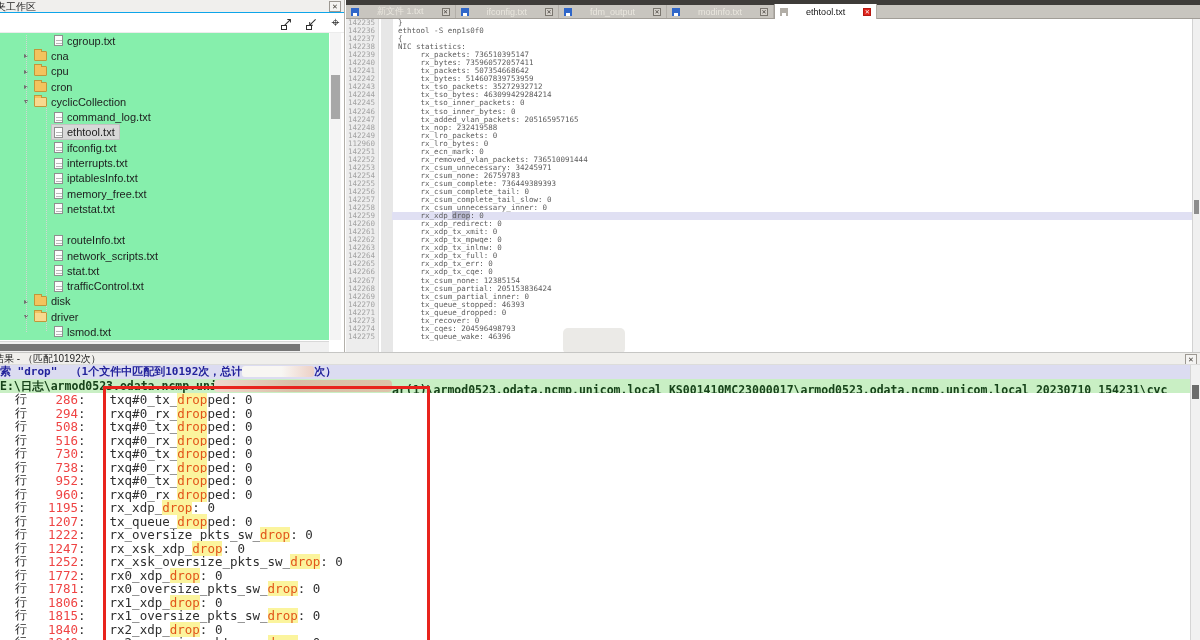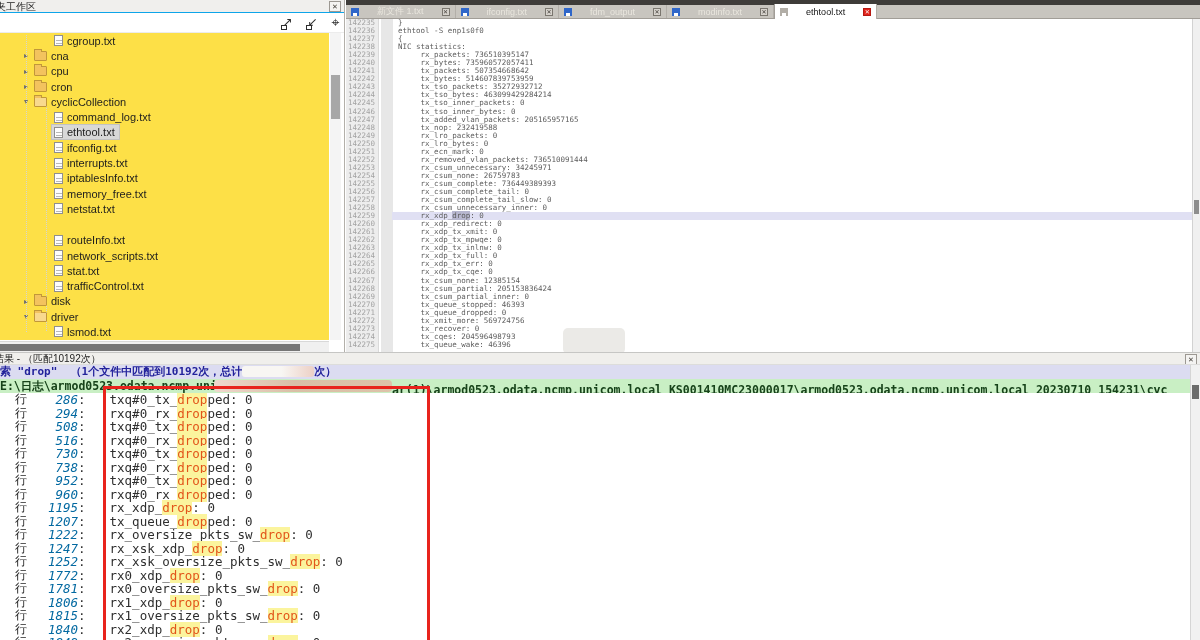--- a/index.html
+++ b/index.html
@@ -8,21 +8,21 @@
 
   
   .ws { position:absolute; left:0; top:0; width:345px; height:352px; background:#fff; border-right:1px solid #b3b0aa; }
   .ws-title { position:relative; height:13px; background:#f0efed; border-bottom:1px solid #0ea5e9; font-size:10px; line-height:13px; color:#222; overflow:hidden; white-space:nowrap; }
   .ws-title-text { display:inline-block; margin-left:-4px; }
   .mini-x { position:absolute; right:3px; top:1px; width:12px; height:11px; font-size:7px; line-height:9px; text-align:center; color:#44403a; background:#f4f3f1; border:1px solid #9c9892; cursor:pointer; padding:0; }
   .ws-toolbar { position:relative; height:20px; background:#fff; border-bottom:1px solid #ececec; }
   .tool-ic { position:absolute; top:2px; width:17px; height:16px; text-align:center; font-size:12px; line-height:15px; color:#2e2e2e; cursor:pointer; }
   .tool-ic .mini-box { position:absolute; left:2px; bottom:1px; width:6px; height:5px; border:1px solid #2e2e2e; background:#fff; }
   #ic-expand { left:279px; } #ic-collapse { left:304px; } #ic-locate { left:327px; font-size:14px; }
-  .tree { position:absolute; left:0; top:33px; right:15px; bottom:12px; overflow:hidden; background:#fde047; }
+  .tree { position:absolute; left:0; top:33px; right:15px; bottom:12px; overflow:hidden; background:#86efac; }
   .guide { position:absolute; width:0; border-left:1px dotted #d4d4d4; }
   .titem { display:flex; align-items:center; height:15.3px; font-size:11px; color:#1d1d1d; white-space:nowrap; cursor:default; }
   .chev { flex:0 0 12px; margin-left:20px; font-size:8px; color:#6f6f6f; text-align:center; }
   .ind2 { flex:0 0 52px; }
   .irow { display:flex; align-items:center; gap:4px; padding:1px 4px 1px 2px; }
   .irow.sel { background:#d8d8d8; outline:1px solid #c2c2c2; }
   .dico { width:13px; height:10px; background:#f3c35e; border:1px solid #c1973a; border-radius:1px; position:relative; flex:0 0 13px; }
   .dico::before { content:""; position:absolute; left:-1px; top:-3px; width:6px; height:2px; background:#f3c35e; border:1px solid #c1973a; border-bottom:none; }
   .dico.open { background:#f8d98e; }
   .fico { width:9px; height:11px; background:#fdfdfd; border:1px solid #8f8f8f; flex:0 0 9px;
@@ -63,21 +63,21 @@
   .res-title-text { display:inline-block; margin-left:-6px; }
   .res-summary { position:absolute; left:0; top:13px; right:10px; height:14px; background:#dcdcf1; color:#22229b; font-family:"DejaVu Sans Mono", monospace; font-weight:bold; font-size:11px; line-height:14px; white-space:pre; overflow:hidden; }
   .sum-blob { display:inline-block; vertical-align:middle; width:72px; height:11px; margin-top:-2px; border-radius:3px; background:linear-gradient(90deg, #f8f6f3 55%, #ecd0c6); }
   .res-path { position:absolute; left:0; top:27px; right:10px; height:14px; background:#c9efc4; color:#17431a; font-family:"DejaVu Sans Mono", monospace; font-weight:bold; font-size:11.5px; line-height:14px; white-space:pre; overflow:hidden; }
   .path-prefix { position:absolute; left:0; top:0; }
   .path-suffix { position:absolute; left:392px; top:4px; }
   .path-blob { position:absolute; left:214px; top:1px; width:178px; height:12px; border-radius:4px; background:linear-gradient(90deg, #efd7cd, #d9c0a7 45%, #ddc3aa); z-index:3; }
   #res-rows { position:absolute; left:0; top:41px; right:10px; bottom:0; overflow:hidden; }
   .rrow { display:flex; height:13.5px; line-height:13.5px; font-family:"DejaVu Sans Mono", monospace; font-size:12.5px; color:#2e2e2e; white-space:pre; }
   .r-hang { flex:0 0 32px; padding-left:15px; font-family:"Liberation Sans", sans-serif; font-size:12px; color:#1f1f1f; }
-  .r-num { flex:0 0 46px; text-align:right; color:#0369a1;font-style:italic; }
+  .r-num { flex:0 0 46px; text-align:right; color:#ef4444; }
   .r-colon { color:#333; }
   .r-text { padding-left:24px; }
   .hl { color:#e2551a; background:#fbf49d; }
   .res-vscroll { position:absolute; right:0; top:13px; bottom:0; width:10px; background:#f1f1f1; border-left:1px solid #d5d5d5; }
   .res-vscroll .thumb { position:absolute; left:1px; right:1px; top:20px; height:14px; background:#6c6c6c; }
   .red-rect { position:absolute; left:103px; top:34px; width:327px; height:270px; border:3px solid #e8231c; z-index:20; pointer-events:none; }
 </style>
 </head>
 <body>
 
@@ -280,21 +280,21 @@
           <div class="eline"><span class="lnum">142240</span><span class="lmar"></span><span class="ltxt">     rx_bytes: 735960572057411</span></div>
           <div class="eline"><span class="lnum">142241</span><span class="lmar"></span><span class="ltxt">     tx_packets: 507354668642</span></div>
           <div class="eline"><span class="lnum">142242</span><span class="lmar"></span><span class="ltxt">     tx_bytes: 514607839753959</span></div>
           <div class="eline"><span class="lnum">142243</span><span class="lmar"></span><span class="ltxt">     tx_tso_packets: 35272932712</span></div>
           <div class="eline"><span class="lnum">142244</span><span class="lmar"></span><span class="ltxt">     tx_tso_bytes: 463099429284214</span></div>
           <div class="eline"><span class="lnum">142245</span><span class="lmar"></span><span class="ltxt">     tx_tso_inner_packets: 0</span></div>
           <div class="eline"><span class="lnum">142246</span><span class="lmar"></span><span class="ltxt">     tx_tso_inner_bytes: 0</span></div>
           <div class="eline"><span class="lnum">142247</span><span class="lmar"></span><span class="ltxt">     tx_added_vlan_packets: 205165957165</span></div>
           <div class="eline"><span class="lnum">142248</span><span class="lmar"></span><span class="ltxt">     tx_nop: 232419588</span></div>
           <div class="eline"><span class="lnum">142249</span><span class="lmar"></span><span class="ltxt">     rx_lro_packets: 0</span></div>
-          <div class="eline"><span class="lnum">142250</span><span class="lmar"></span><span class="ltxt">     rx_lro_bytes: 0</span></div>
+          <div class="eline"><span class="lnum">112960</span><span class="lmar"></span><span class="ltxt">     rx_lro_bytes: 0</span></div>
           <div class="eline"><span class="lnum">142251</span><span class="lmar"></span><span class="ltxt">     rx_ecn_mark: 0</span></div>
           <div class="eline"><span class="lnum">142252</span><span class="lmar"></span><span class="ltxt">     rx_removed_vlan_packets: 736510091444</span></div>
           <div class="eline"><span class="lnum">142253</span><span class="lmar"></span><span class="ltxt">     rx_csum_unnecessary: 34245971</span></div>
           <div class="eline"><span class="lnum">142254</span><span class="lmar"></span><span class="ltxt">     rx_csum_none: 26759783</span></div>
           <div class="eline"><span class="lnum">142255</span><span class="lmar"></span><span class="ltxt">     rx_csum_complete: 736449389393</span></div>
           <div class="eline"><span class="lnum">142256</span><span class="lmar"></span><span class="ltxt">     rx_csum_complete_tail: 0</span></div>
           <div class="eline"><span class="lnum">142257</span><span class="lmar"></span><span class="ltxt">     rx_csum_complete_tail_slow: 0</span></div>
           <div class="eline"><span class="lnum">142258</span><span class="lmar"></span><span class="ltxt">     rx_csum_unnecessary_inner: 0</span></div>
           <div class="eline act"><span class="lnum">142259</span><span class="lmar"></span><span class="ltxt">     rx_xdp_<span class="etok">drop</span>: 0</span></div>
           <div class="eline"><span class="lnum">142260</span><span class="lmar"></span><span class="ltxt">     rx_xdp_redirect: 0</span></div>
@@ -302,21 +302,20 @@
           <div class="eline"><span class="lnum">142262</span><span class="lmar"></span><span class="ltxt">     rx_xdp_tx_mpwqe: 0</span></div>
           <div class="eline"><span class="lnum">142263</span><span class="lmar"></span><span class="ltxt">     rx_xdp_tx_inlnw: 0</span></div>
           <div class="eline"><span class="lnum">142264</span><span class="lmar"></span><span class="ltxt">     rx_xdp_tx_full: 0</span></div>
           <div class="eline"><span class="lnum">142265</span><span class="lmar"></span><span class="ltxt">     rx_xdp_tx_err: 0</span></div>
           <div class="eline"><span class="lnum">142266</span><span class="lmar"></span><span class="ltxt">     rx_xdp_tx_cqe: 0</span></div>
           <div class="eline"><span class="lnum">142267</span><span class="lmar"></span><span class="ltxt">     tx_csum_none: 12385154</span></div>
           <div class="eline"><span class="lnum">142268</span><span class="lmar"></span><span class="ltxt">     tx_csum_partial: 205153836424</span></div>
           <div class="eline"><span class="lnum">142269</span><span class="lmar"></span><span class="ltxt">     tx_csum_partial_inner: 0</span></div>
           <div class="eline"><span class="lnum">142270</span><span class="lmar"></span><span class="ltxt">     tx_queue_stopped: 46393</span></div>
           <div class="eline"><span class="lnum">142271</span><span class="lmar"></span><span class="ltxt">     tx_queue_dropped: 0</span></div>
-          <div class="eline"><span class="lnum">142272</span><span class="lmar"></span><span class="ltxt">     tx_xmit_more: 569724756</span></div>
           <div class="eline"><span class="lnum">142273</span><span class="lmar"></span><span class="ltxt">     tx_recover: 0</span></div>
           <div class="eline"><span class="lnum">142274</span><span class="lmar"></span><span class="ltxt">     tx_cqes: 204596498793</span></div>
           <div class="eline"><span class="lnum">142275</span><span class="lmar"></span><span class="ltxt">     tx_queue_wake: 46396</span></div>
         </div>
       <div class="ed-blob"></div>
     </div>
     <div class="ed-vscroll">
         <div class="thumb"></div>
       </div>
   </section>

